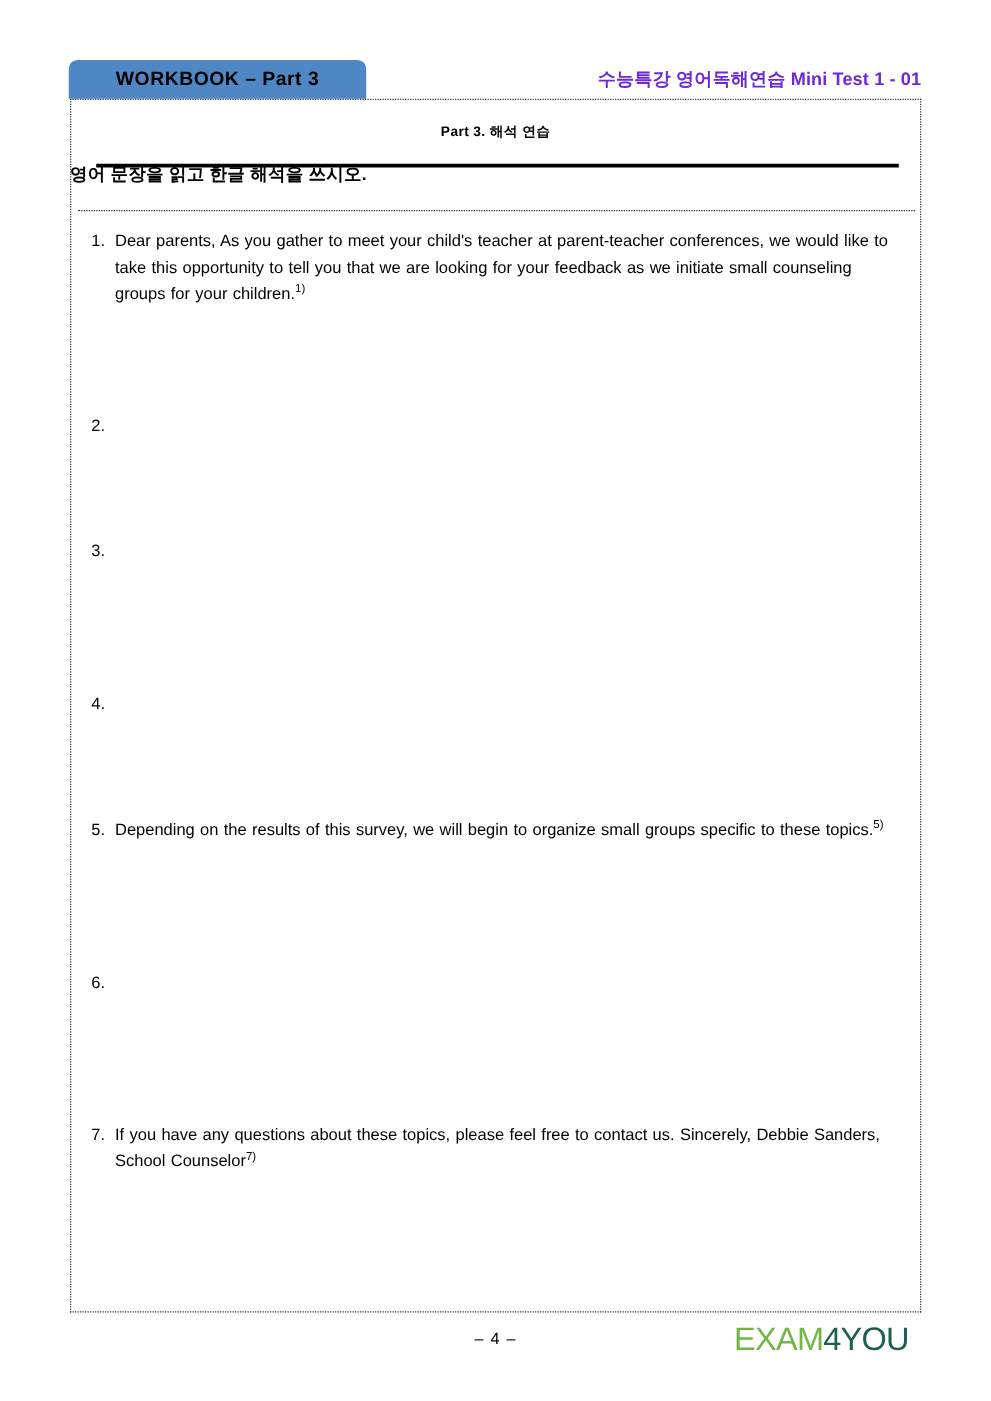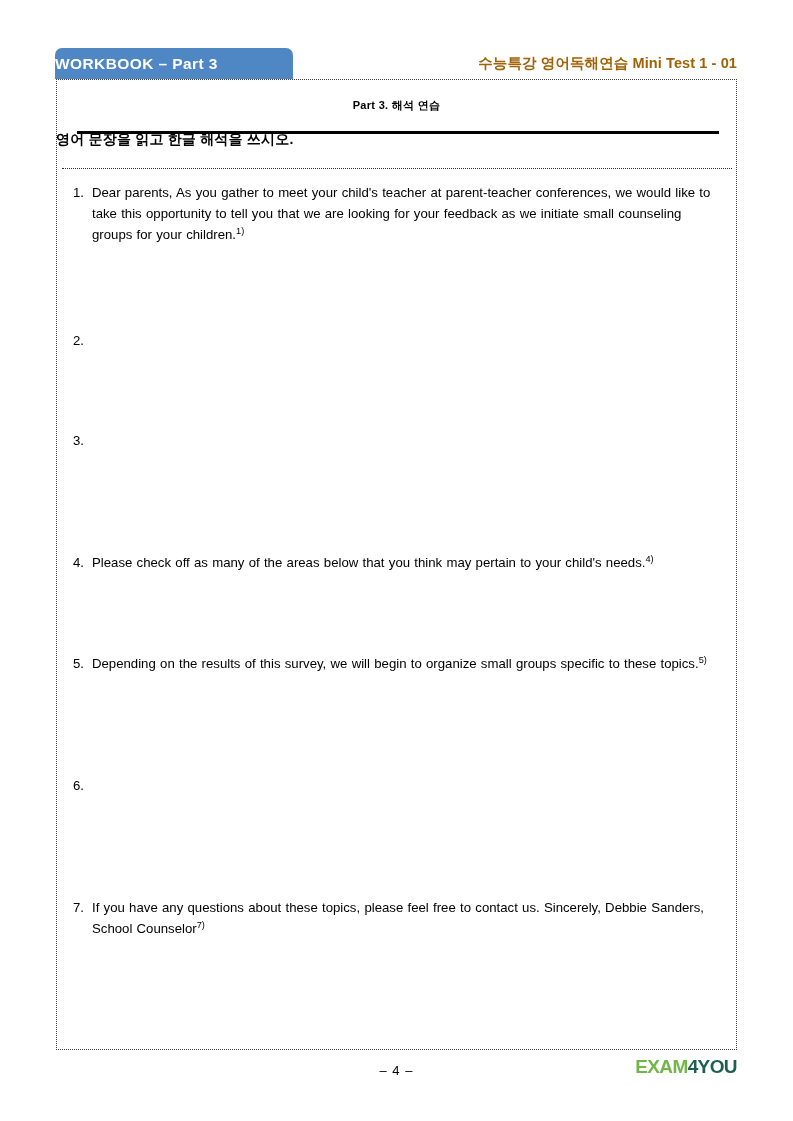--- a/index.html
+++ b/index.html
@@ -33,33 +33,34 @@
     background: #4f87c4;
     border-radius: 7px 7px 0 0;
     box-sizing: border-box;
   }
   .workbook-badge .badge-text {
     position: absolute;
     left: 0;
     top: 0;
     width: 238px;
     line-height: 31px;
-    color: #ffffff;
+    text-align: center;
+    color: #000000;
     font-size: 15.5px;
     font-weight: bold;
     letter-spacing: 0.4px;
     white-space: nowrap;
   }
   .header-title {
     position: absolute;
     right: 56px;
     top: 54px;
     font-size: 14.5px;
     font-weight: bold;
-    color: #a16207;
+    color: #6d28d9;
     white-space: nowrap;
     letter-spacing: 0.1px;
   }
 
   
   .dotted-frame {
     position: absolute;
     left: 56px;
     top: 79px;
     width: 681px;
@@ -158,24 +159,24 @@
     left: 0;
     top: 13px;
     width: 793px;
     text-align: center;
     font-size: 13px;
     color: #000000;
     letter-spacing: 1px;
   }
   .brand-logo {
     position: absolute;
-    right: 56px;
+    right: 66px;
     top: 6px;
-    font-size: 19px;
-    font-weight: bold;
+    font-size: 26px;
+    font-weight: normal;
     letter-spacing: -0.6px;
     white-space: nowrap;
   }
   .brand-logo .brand-a { color: #72b648; }
   .brand-logo .brand-b { color: #1d5f52; }
 </style>
 </head>
 <body>
 
 <div class="page-header">
@@ -204,21 +205,20 @@
   <div class="sentence-item" style="position:absolute; left:0; top:148px;">
     <span class="sentence-number">2.</span>
   </div>
 
   <div class="sentence-item" style="position:absolute; left:0; top:248px;">
     <span class="sentence-number">3.</span>
   </div>
 
   <div class="sentence-item" style="position:absolute; left:0; top:370px;">
     <span class="sentence-number">4.</span>
-    <span class="sentence-text"><span>Please check off as many of the areas below that you think may pertain to your child's needs.</span><sup>4)</sup></span>
   </div>
 
   <div class="sentence-item" style="position:absolute; left:0; top:471px;">
     <span class="sentence-number">5.</span>
     <span class="sentence-text"><span>Depending on the results of this survey, we will begin to organize small groups specific to these topics.</span><sup>5)</sup></span>
   </div>
 
   <div class="sentence-item" style="position:absolute; left:0; top:593px;">
     <span class="sentence-number">6.</span>
   </div>

